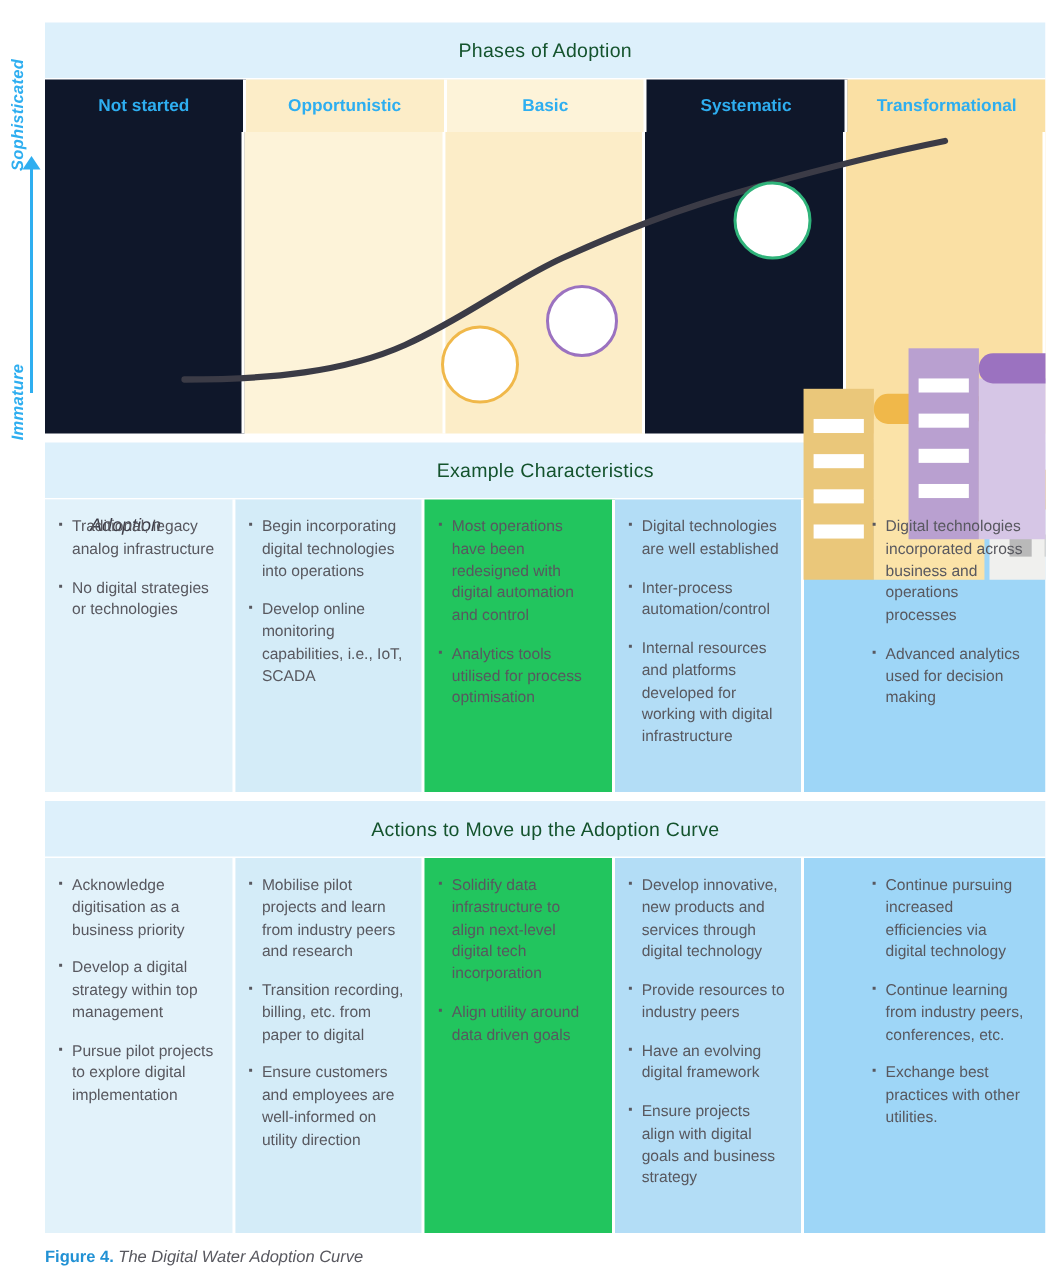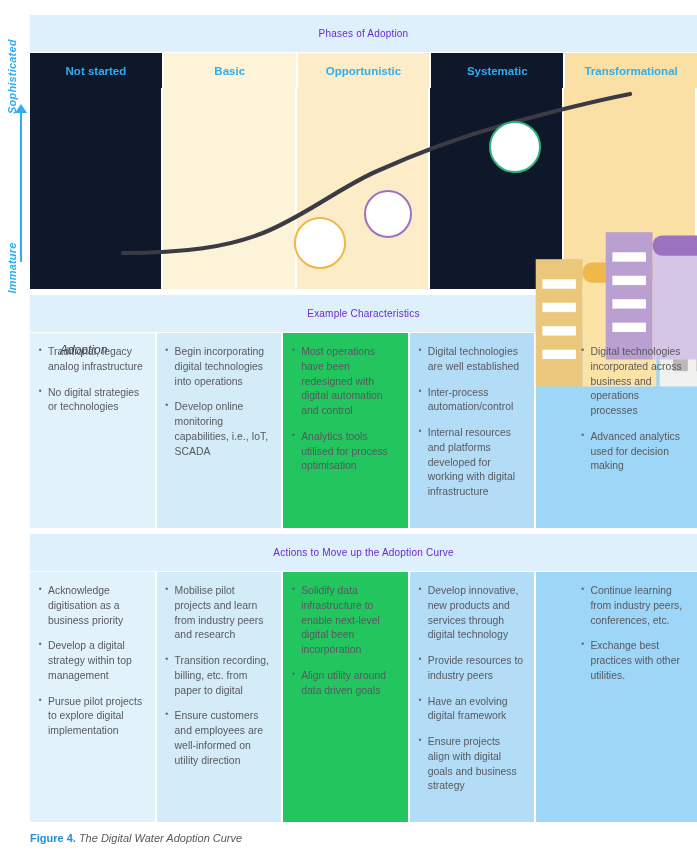--- a/index.html
+++ b/index.html
@@ -54,22 +54,22 @@
   
   .grid{
     position:absolute;
     left:30px;top:15px;
     width:667px;
   }
 
   .band{
     height:37px;
     background:#ddf0fb;
-    color:#6d28d9;
-    font-size:10px;
+    color:#14532d;
+    font-size:13px;
     display:flex;
     align-items:center;
     justify-content:center;
     letter-spacing:.2px;
     border-bottom:1px solid #ffffff;
   }
 
   .hdrrow{display:flex;height:35px;}
   .hdrcell{
     flex:1 1 0;
@@ -174,22 +174,22 @@
     <div class="axline"></div>
     <div class="axlabel bot-label">Immature</div>
   </div>
 
   <div class="grid">
 
     <div class="band">Phases of Adoption</div>
 
     <div class="hdrrow">
       <div class="hdrcell c1">Not started</div>
+      <div class="hdrcell c3">Opportunistic</div>
       <div class="hdrcell c2">Basic</div>
-      <div class="hdrcell c3">Opportunistic</div>
       <div class="hdrcell c4">Systematic</div>
       <div class="hdrcell c5">Transformational</div>
     </div>
 
     <div class="chart">
       <div class="col c1"></div>
       <div class="col c2"></div>
       <div class="col c3"></div>
       <div class="col c4"></div>
       <div class="col c5"></div>
@@ -307,34 +307,35 @@
       </div>
       <div class="cell b2">
         <ul>
           <li>Mobilise pilot projects and learn from industry peers and research</li>
           <li>Transition recording, billing, etc. from paper to digital</li>
           <li>Ensure customers and employees are well-informed on utility direction</li>
         </ul>
       </div>
       <div class="cell b3">
         <ul>
-          <li>Solidify data infrastructure to enable next-level digital been incorporation</li>
+          <li>Solidify data infrastructure to align next-level digital tech incorporation</li>
           <li>Align utility around data driven goals</li>
         </ul>
       </div>
       <div class="cell b4">
         <ul>
           <li>Develop innovative, new products and services through digital technology</li>
           <li>Provide resources to industry peers</li>
           <li>Have an evolving digital framework</li>
           <li>Ensure projects align with digital goals and business strategy</li>
         </ul>
       </div>
       <div class="cell b5">
         <ul>
+          <li>Continue pursuing increased efficiencies via digital technology</li>
           <li>Continue learning from industry peers, conferences, etc.</li>
           <li>Exchange best practices with other utilities.</li>
         </ul>
       </div>
     </div>
 
   </div>
 
   <div class="caption">
     <span class="fignum">Figure 4.</span><span class="captxt"> The Digital Water Adoption Curve</span>

